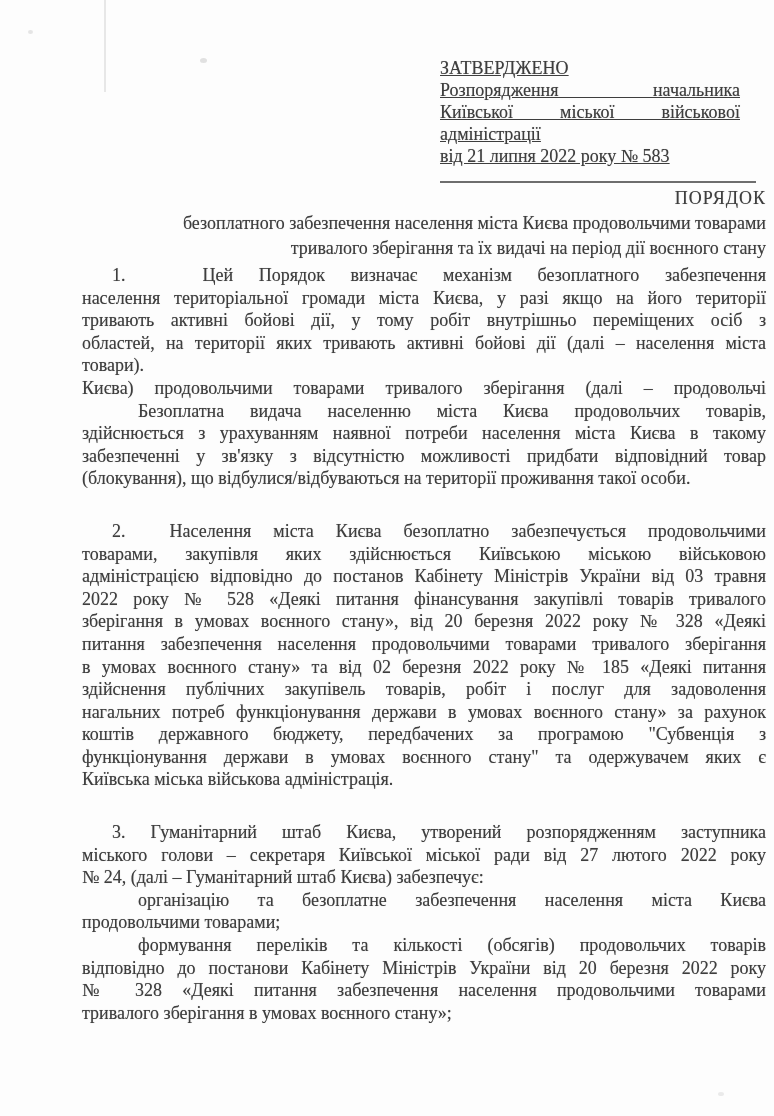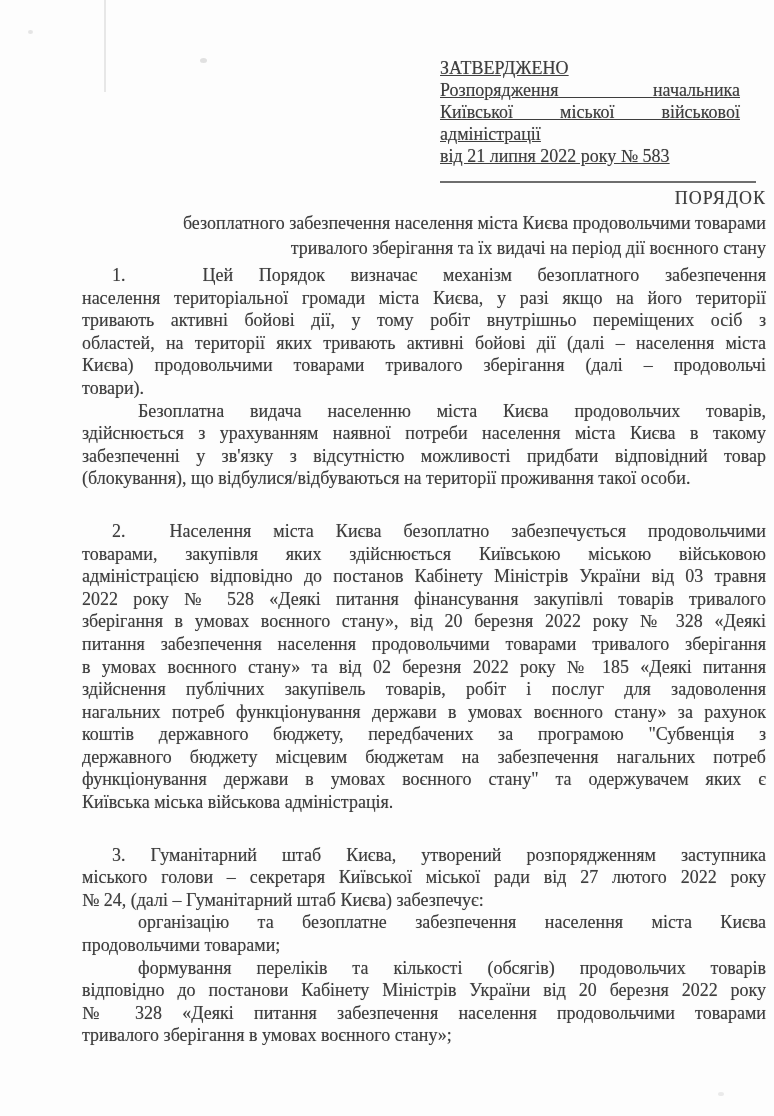--- a/index.html
+++ b/index.html
@@ -88,41 +88,40 @@
     <div class="doc-subtitle">безоплатного забезпечення населення міста Києва продовольчими товарами</div>
     <div class="doc-subtitle">тривалого зберігання та їх видачі на період дії воєнного стану</div>
   </div>
 
   <div class="doc-body ink">
       <div class="para">
         <div class="line first-num">1.&nbsp;&nbsp; Цей Порядок визначає механізм безоплатного забезпечення</div>
         <div class="line">населення територіальної громади міста Києва, у разі якщо на його території</div>
         <div class="line">тривають активні бойові дії, у тому робіт внутрішньо переміщених осіб з</div>
         <div class="line">областей, на території яких тривають активні бойові дії (далі – населення міста</div>
+        <div class="line last">товари).</div>
         <div class="line">Києва) продовольчими товарами тривалого зберігання (далі – продовольчі</div>
-        <div class="line last">товари).</div>
       </div>
       <div class="para">
         <div class="line first-plain">Безоплатна видача населенню міста Києва продовольчих товарів,</div>
         <div class="line">здійснюється з урахуванням наявної потреби населення міста Києва в такому</div>
         <div class="line">забезпеченні у зв'язку з відсутністю можливості придбати відповідний товар</div>
         <div class="line last">(блокування), що відбулися/відбуваються на території проживання такої особи.</div>
       </div>
       <div class="para gap">
         <div class="line first-num">2.&nbsp;&nbsp;Населення міста Києва безоплатно забезпечується продовольчими</div>
         <div class="line">товарами, закупівля яких здійснюється Київською міською військовою</div>
         <div class="line">адміністрацією відповідно до постанов Кабінету Міністрів України від 03 травня</div>
         <div class="line">2022 року № 528 «Деякі питання фінансування закупівлі товарів тривалого</div>
         <div class="line">зберігання в умовах воєнного стану», від 20 березня 2022 року № 328 «Деякі</div>
         <div class="line">питання забезпечення населення продовольчими товарами тривалого зберігання</div>
         <div class="line">в умовах воєнного стану» та від 02 березня 2022 року № 185 «Деякі питання</div>
         <div class="line">здійснення публічних закупівель товарів, робіт і послуг для задоволення</div>
         <div class="line">нагальних потреб функціонування держави в умовах воєнного стану» за рахунок</div>
         <div class="line">коштів державного бюджету, передбачених за програмою "Субвенція з</div>
-        <div class="line">державного бюджету місцевим бюджетам на забезпечення нагальних потреб</div>
         <div class="line">функціонування держави в умовах воєнного стану" та одержувачем яких є</div>
         <div class="line last">Київська міська військова адміністрація.</div>
       </div>
       <div class="para gap">
         <div class="line first-num">3. Гуманітарний штаб Києва, утворений розпорядженням заступника</div>
         <div class="line">міського голови – секретаря Київської міської ради від 27 лютого 2022 року</div>
         <div class="line last">№ 24, (далі – Гуманітарний штаб Києва) забезпечує:</div>
       </div>
       <div class="para">
         <div class="line first-plain">організацію та безоплатне забезпечення населення міста Києва</div>

